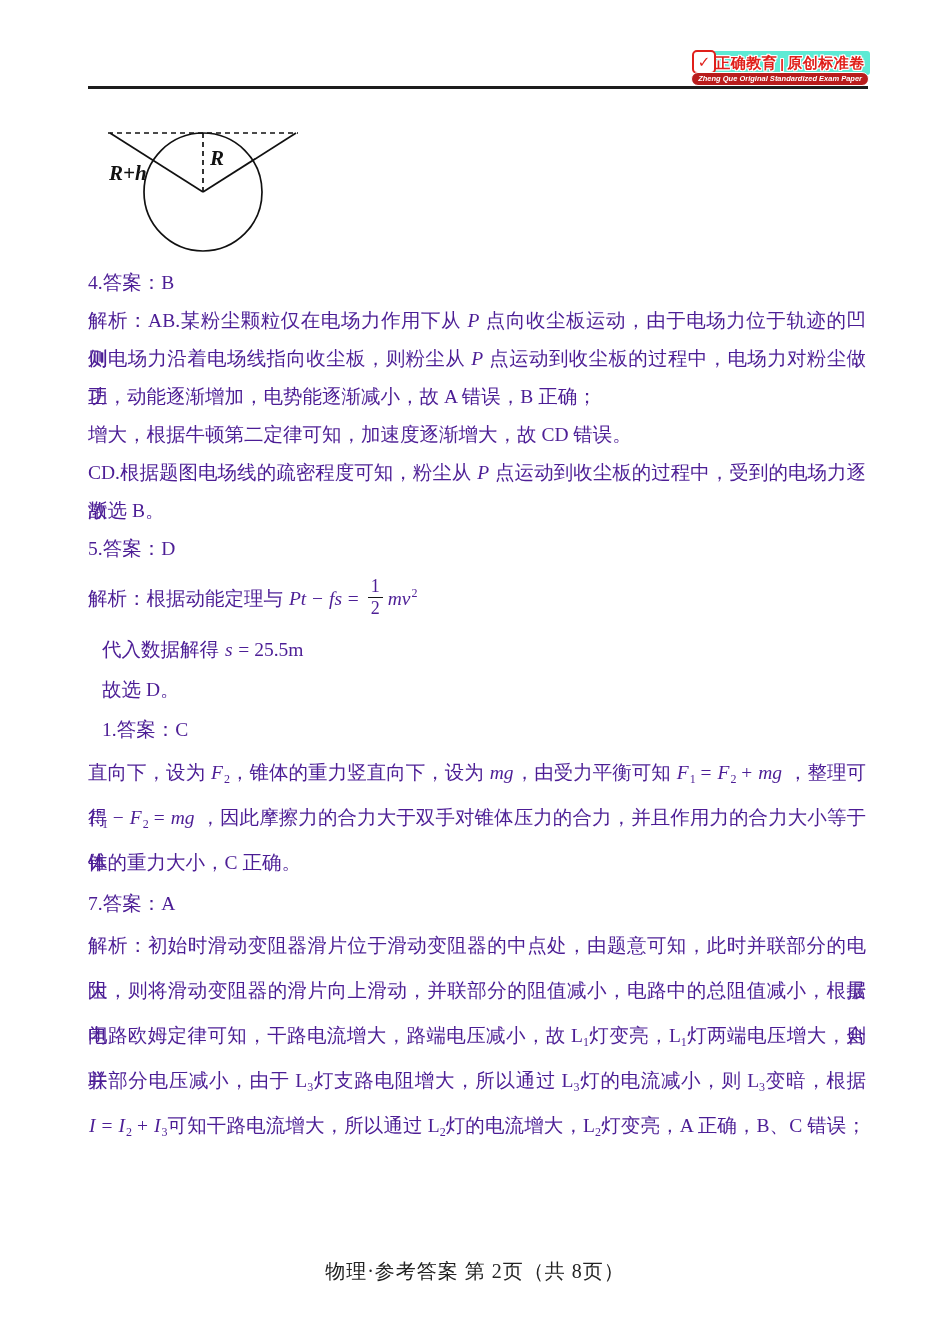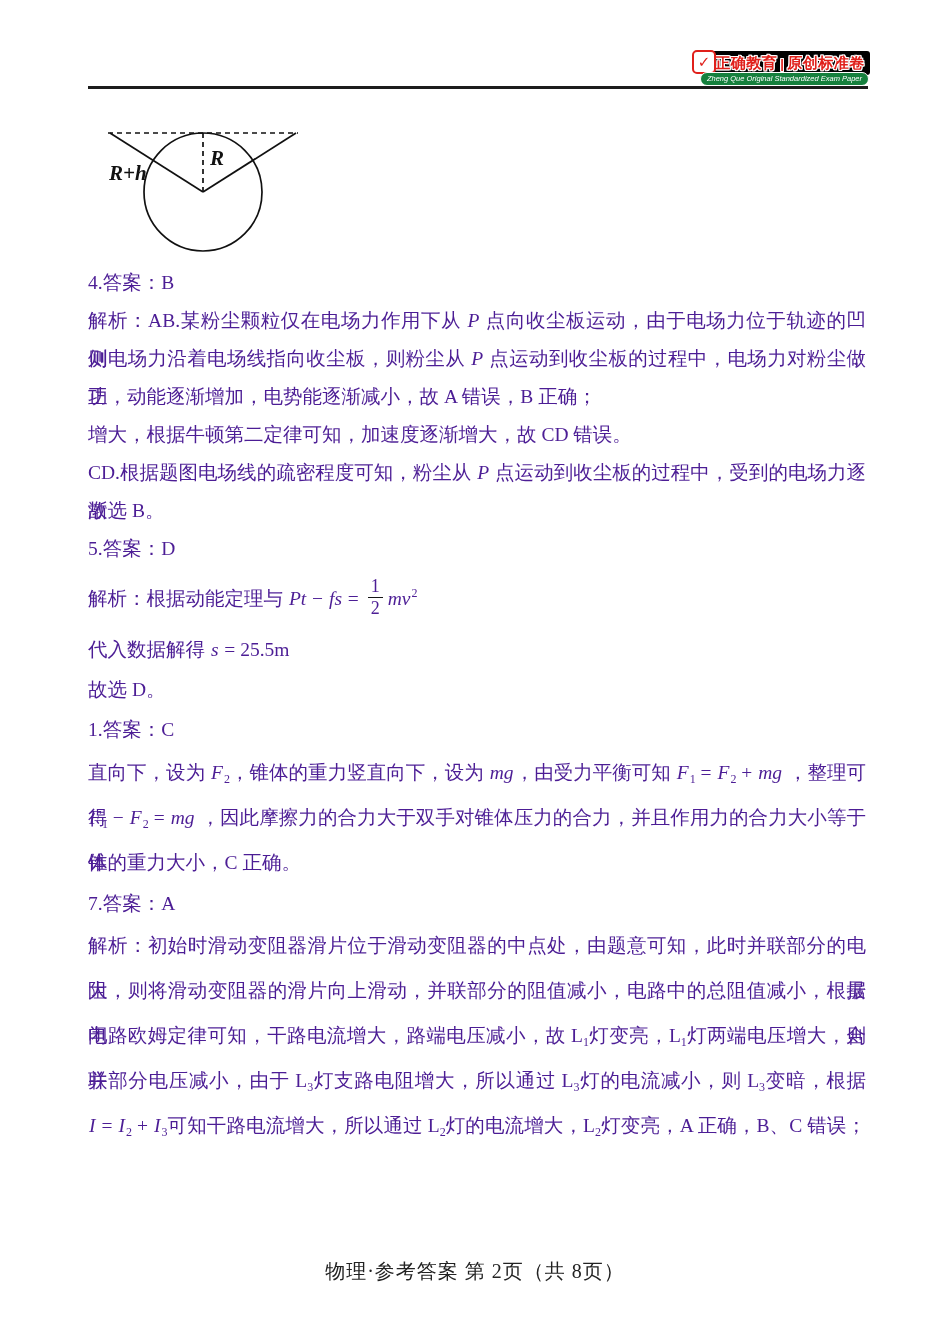--- a/index.html
+++ b/index.html
@@ -33,47 +33,47 @@
     font-weight:bold;
     font-size:15px;
     font-family:"Liberation Sans","DejaVu Sans",sans-serif;
     z-index:3;
   }
   .logo .banner{
     position:absolute;
     left:18px; top:1px;
     height:24px;
     right:0;
-    background:#000000;
+    background:#5eead4;
     border-radius:3px;
     display:flex;
     align-items:center;
     justify-content:center;
     gap:3px;
     z-index:2;
   }
   .logo .banner span{
     font-family:"Liberation Sans","DejaVu Sans",sans-serif;
     font-weight:bold;
     font-size:15px;
     color:#e0201b;
     text-shadow:-1px -1px 0 #fff,1px -1px 0 #fff,-1px 1px 0 #fff,1px 1px 0 #fff,0 1px 0 #fff,0 -1px 0 #fff,1px 0 0 #fff,-1px 0 0 #fff;
     white-space:nowrap;
     letter-spacing:0.5px;
   }
   .logo .divider{font-size:13px !important;}
   .logo .pill{
     position:absolute;
     right:1px; top:22px;
-    background:#15803d;
+    background:#b91c1c;
     border:1.5px solid #ffffff;
     border-radius:8px;
     color:#ffffff;
     font-family:"Liberation Sans","DejaVu Sans",sans-serif;
-    font-weight:normal;
+    font-weight:bold;
     font-style:italic;
     font-size:7.5px;
     padding:1px 6px 1.5px 6px;
     white-space:nowrap;
     z-index:4;
   }
   .rule{
     position:absolute;
     left:88px;
     width:780px;
@@ -104,21 +104,21 @@
     top:264px;
     left:88px;
     width:778px;
   }
   .tline{
     font-size:19.5px;
     color:#4c1d95;
     white-space:normal;
   }
   .lh-n{height:38px;line-height:38px;}
-  .lh-m{height:40px;line-height:40px;}
+  .lh-m{height:40px;line-height:40px;margin-left:14px;}
   .lh-w{height:45px;line-height:45px;}
   .lh-f{height:62px;line-height:62px;}
   .just{text-align:justify;text-align-last:justify;}
   .tline i.mi{
     font-family:"Liberation Serif","DejaVu Serif",serif;
     font-style:italic;
     padding:0 1px;
   }
   .tline sub{font-size:12px;line-height:0;vertical-align:-4px;}
   .tline sup{font-size:12px;line-height:0;vertical-align:8px;}

